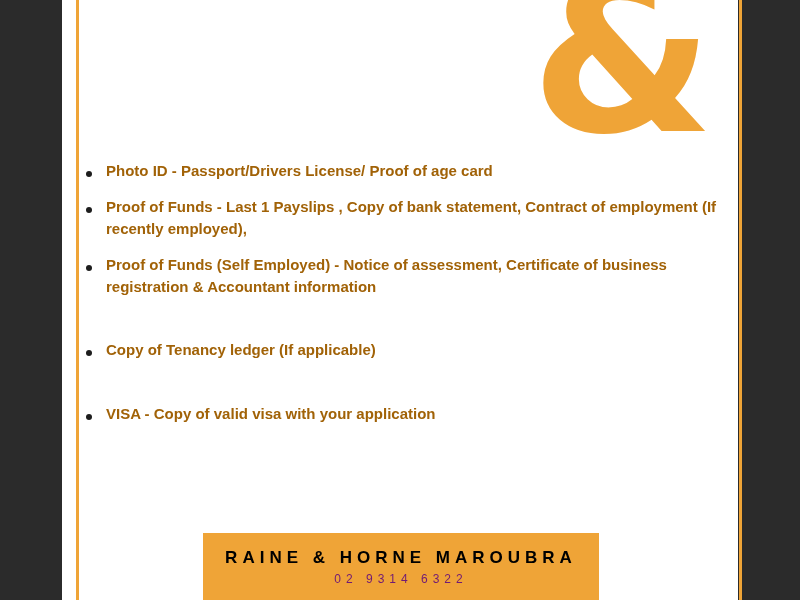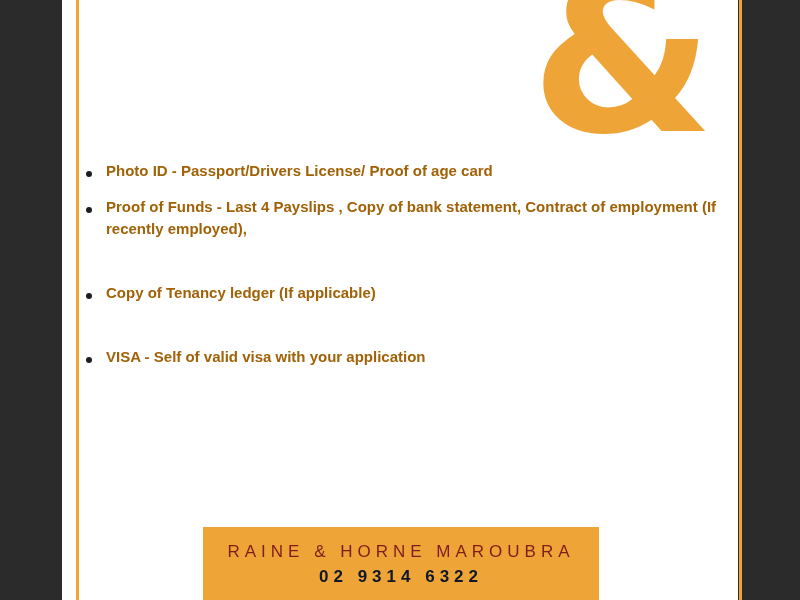--- a/index.html
+++ b/index.html
@@ -109,54 +109,55 @@
     left: 203px;
     bottom: -6px;
     width: 396px;
     background: #efa437;
     padding: 14px 10px 18px 10px;
     box-sizing: border-box;
     text-align: center;
   }
   .footer-name {
     font-size: 17px;
-    font-weight: 400;
+    font-weight: 700;
     letter-spacing: 5px;
-    color: #7f1d1d;
+    color: #000000;
     text-transform: uppercase;
     line-height: 1.3;
   }
   .footer-phone {
-    font-size: 17px;
-    font-weight: 700;
+    font-size: 12px;
+    font-weight: 400;
     letter-spacing: 5px;
-    color: #0f172a;
+    color: #701a75;
     line-height: 1.3;
     margin-top: 3px;
   }
 </style>
 </head>
 <body>
 
 <div class="poster">
 
   <div class="side-bar left"></div>
   <div class="side-bar right"></div>
 
   <div class="rule left"></div>
   <div class="rule right"></div>
 
   <div class="amp">&amp;</div>
 
 
   <ul class="doc-list">
     <li>Photo ID - Passport/Drivers License/ Proof of age card</li>
-    <li>Proof of Funds - Last 4 Payslips , Copy of bank statement, Contract of employment (If recently employed),</li>
+    <li>Proof of Funds - Last 1 Payslips , Copy of bank statement, Contract of employment (If recently employed),</li>
+    <li>Proof of Funds (Self Employed) - Notice of assessment, Certificate of business registration &amp; Accountant information</li>
     <li class="tight">Copy of Tenancy ledger (If applicable)</li>
-    <li class="tight">VISA - Self of valid visa with your application</li>
+    <li class="tight">VISA - Copy of valid visa with your application</li>
   </ul>
 
   <div class="footer-plaque">
     <div class="footer-name">RAINE &amp; HORNE MAROUBRA</div>
     <div class="footer-phone">02 9314 6322</div>
   </div>
 
 </div>
 
 </body></html>

